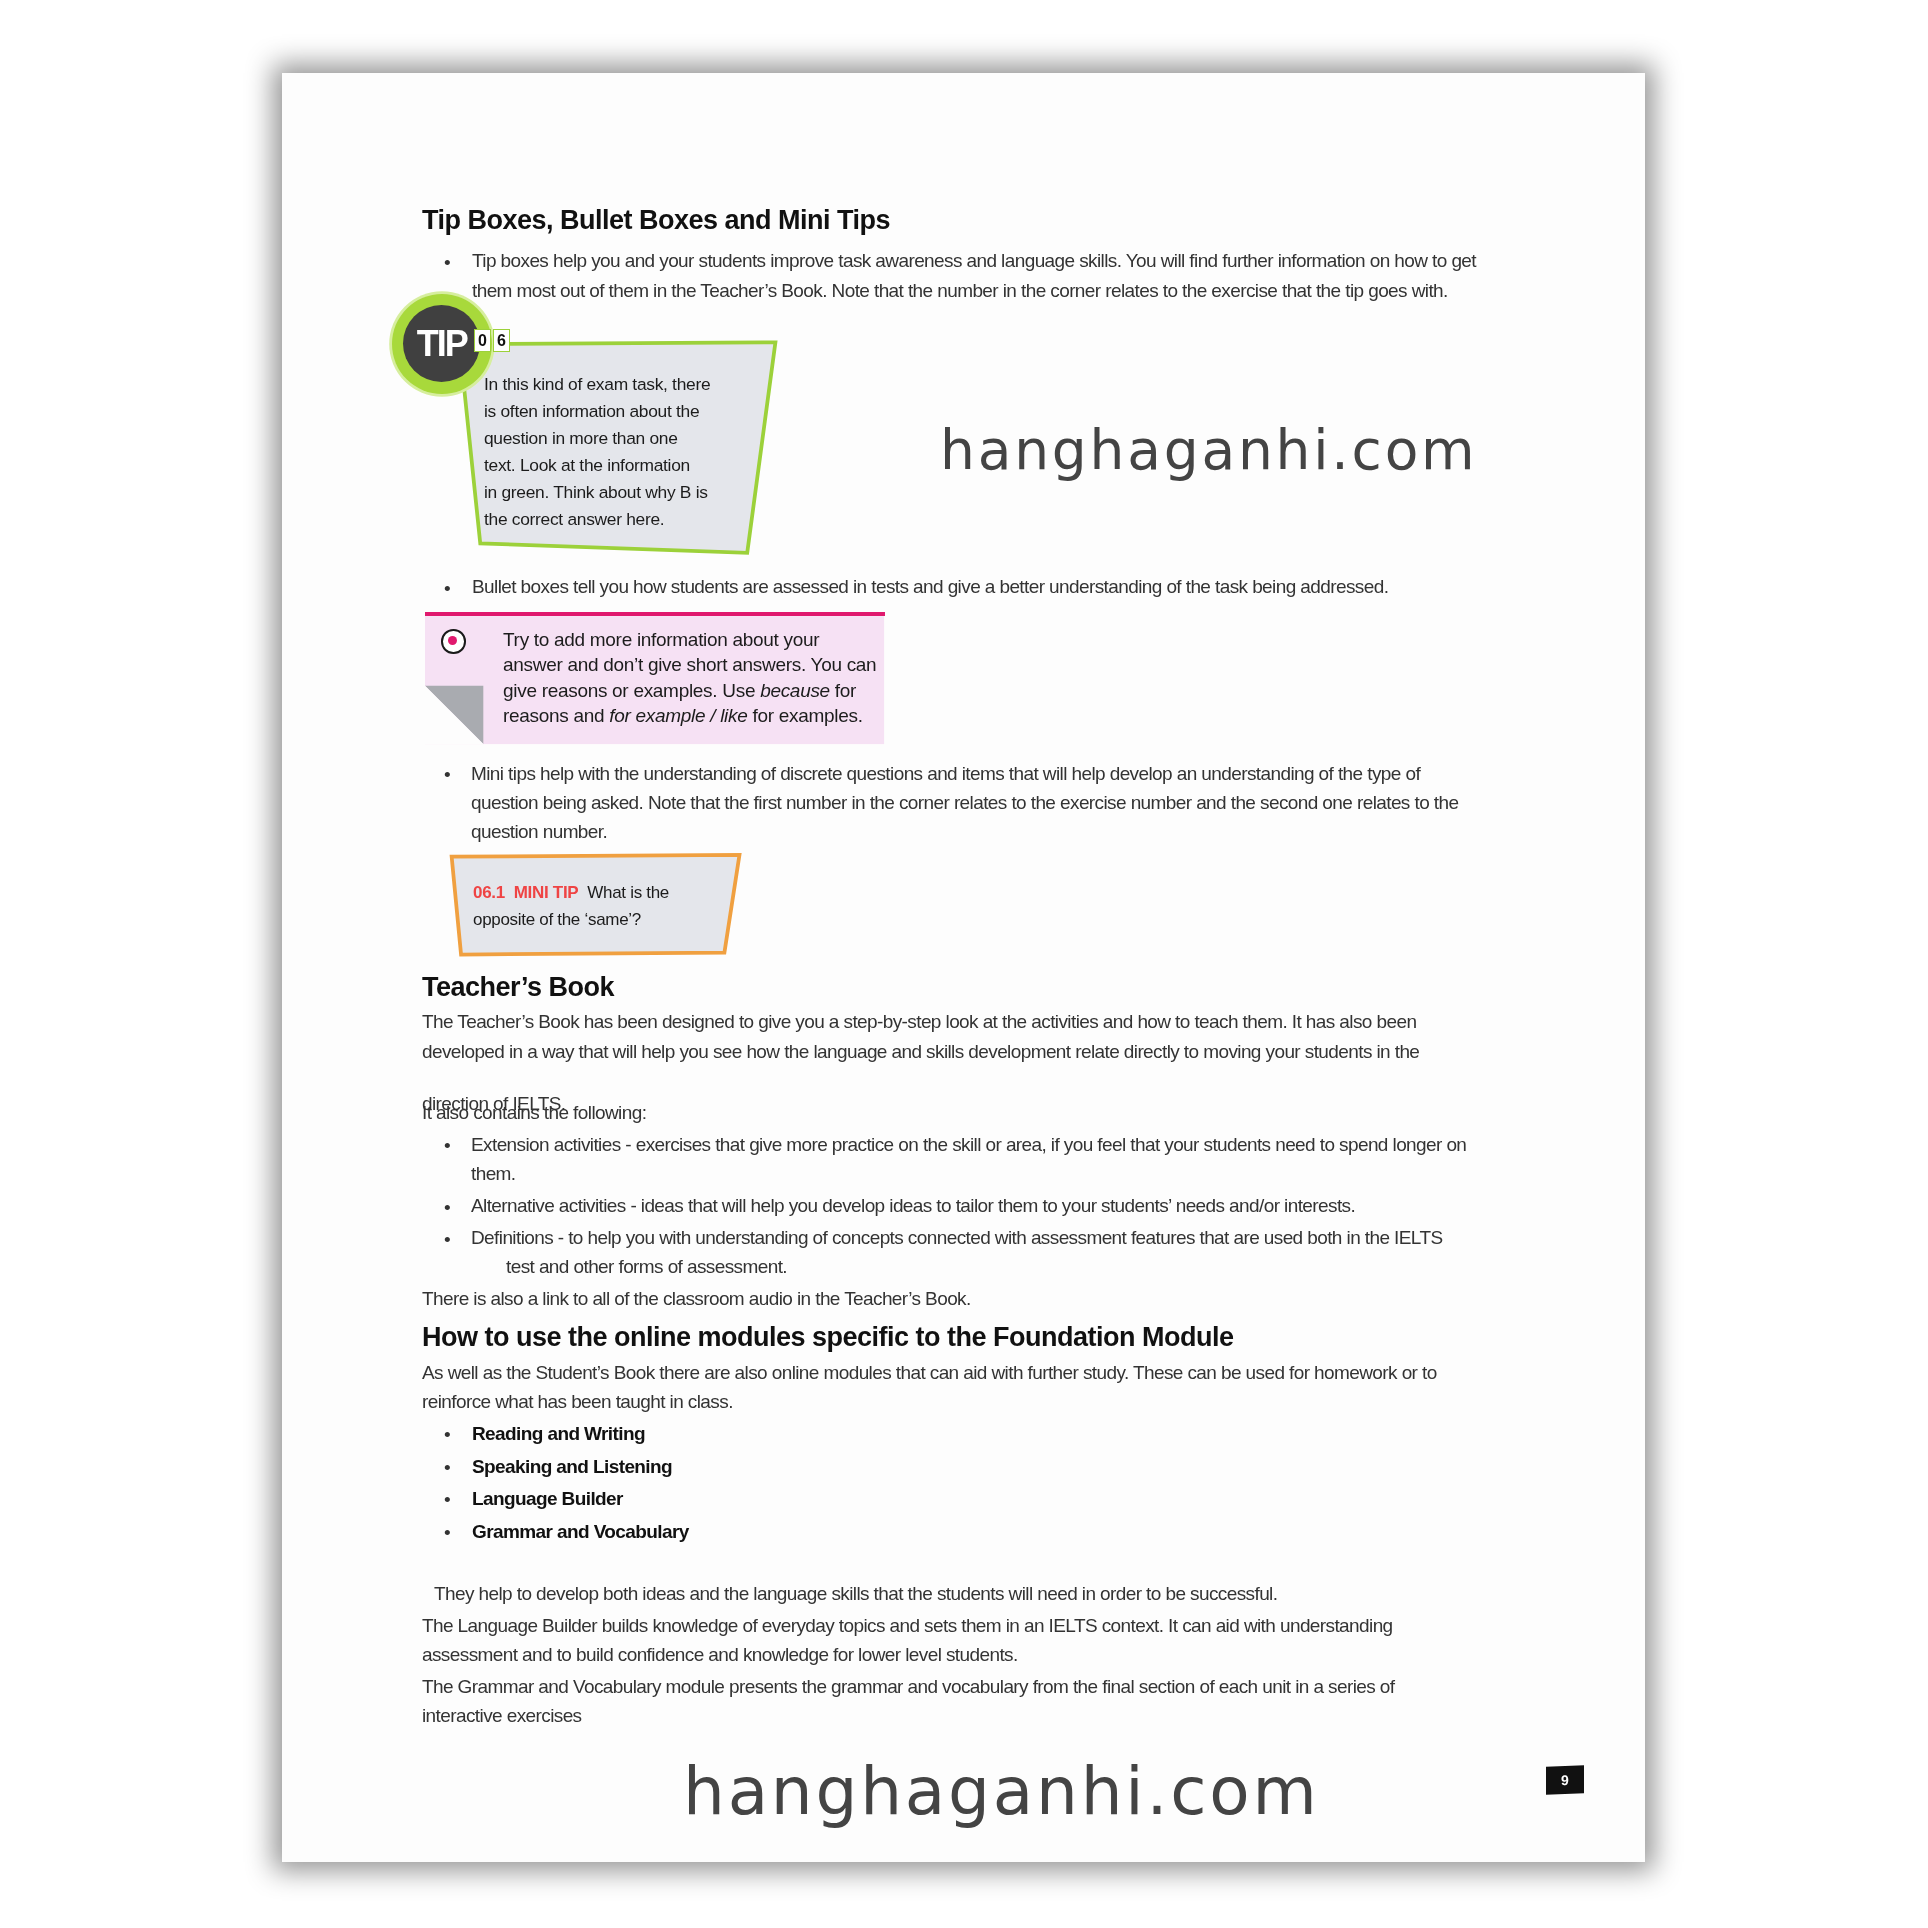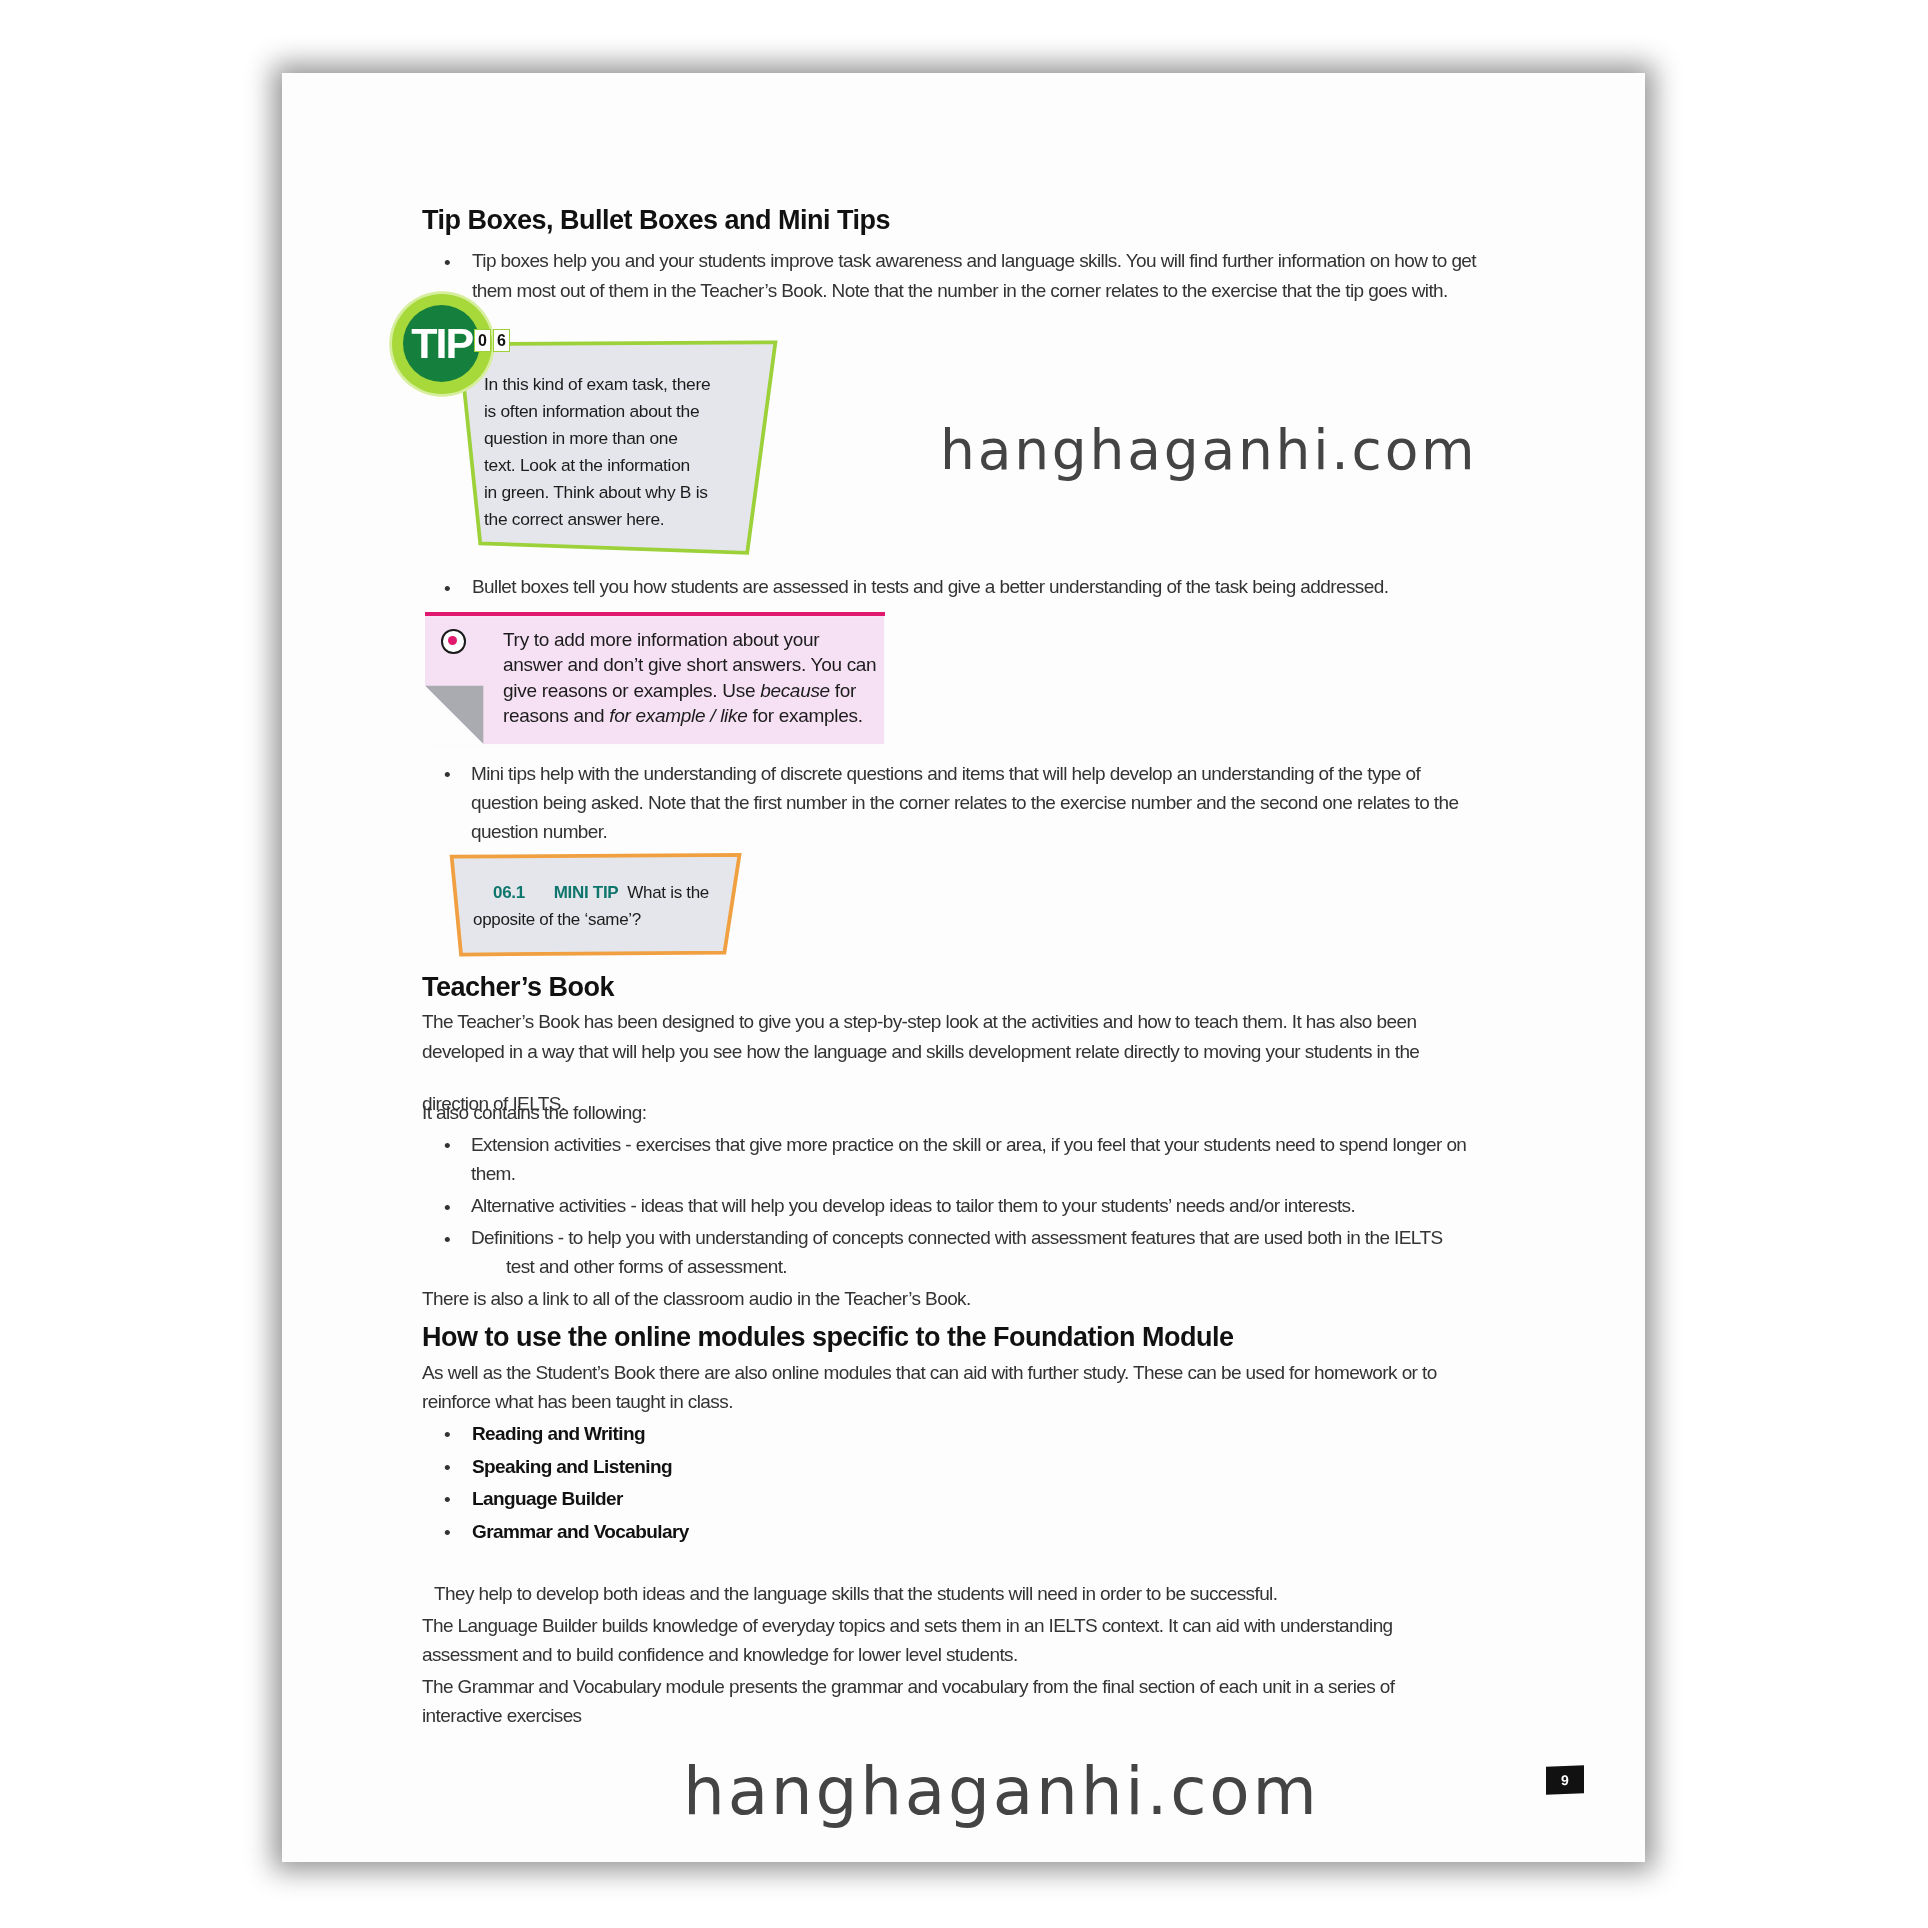--- a/index.html
+++ b/index.html
@@ -63,24 +63,24 @@
       background: #a8d93b;
       box-shadow: 0 0 0 2.8px #d6ee9e;
     }
     .tip-badge-inner {
       position: absolute;
       left: 11.3px;
       top: 11.3px;
       width: 77px;
       height: 77px;
       border-radius: 50%;
-      background: #15803d;
+      background: #404040;
       color: #fff;
       font-weight: bold;
-      font-size: 43px;
+      font-size: 36px;
       line-height: 77px;
       text-align: center;
       letter-spacing: -1.9px;
     }
     .tip-num {
       position: absolute;
       left: 186px;
       top: 252px;
       height: 22.6px;
       display: flex;
@@ -152,23 +152,22 @@
       position: absolute;
       left: 185px;
       top: 802px;
       font-size: 17px;
       line-height: 27px;
       color: #1c1c1c;
       letter-spacing: -0.3px;
       white-space: nowrap;
     }
     .mt-label {
-      color: #0f766e;
-      font-weight: bold;
-      margin-left: 20px;
+      color: #ef4444;
+      font-weight: bold;
     }
 
     .module-item {
       position: absolute;
       font-size: 19px;
       font-weight: bold;
       color: #111;
       letter-spacing: -0.6px;
       white-space: nowrap;
     }

